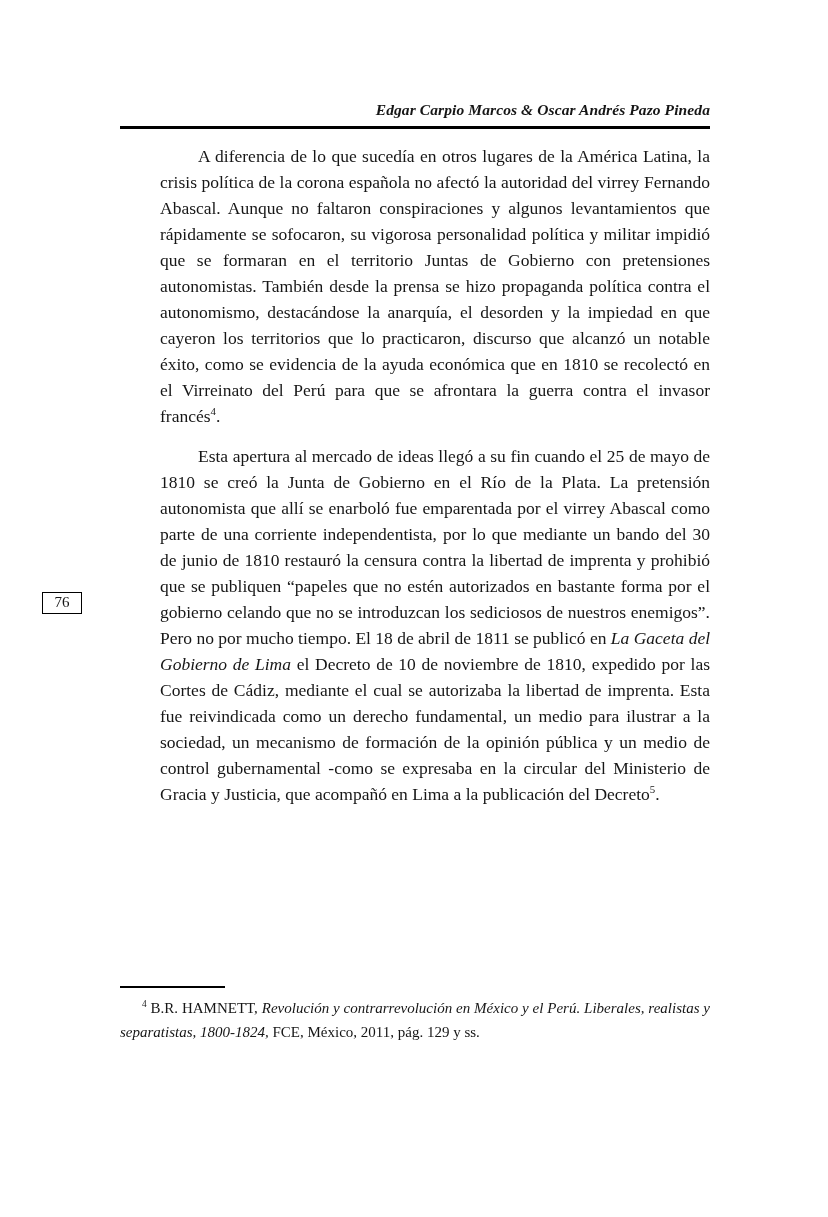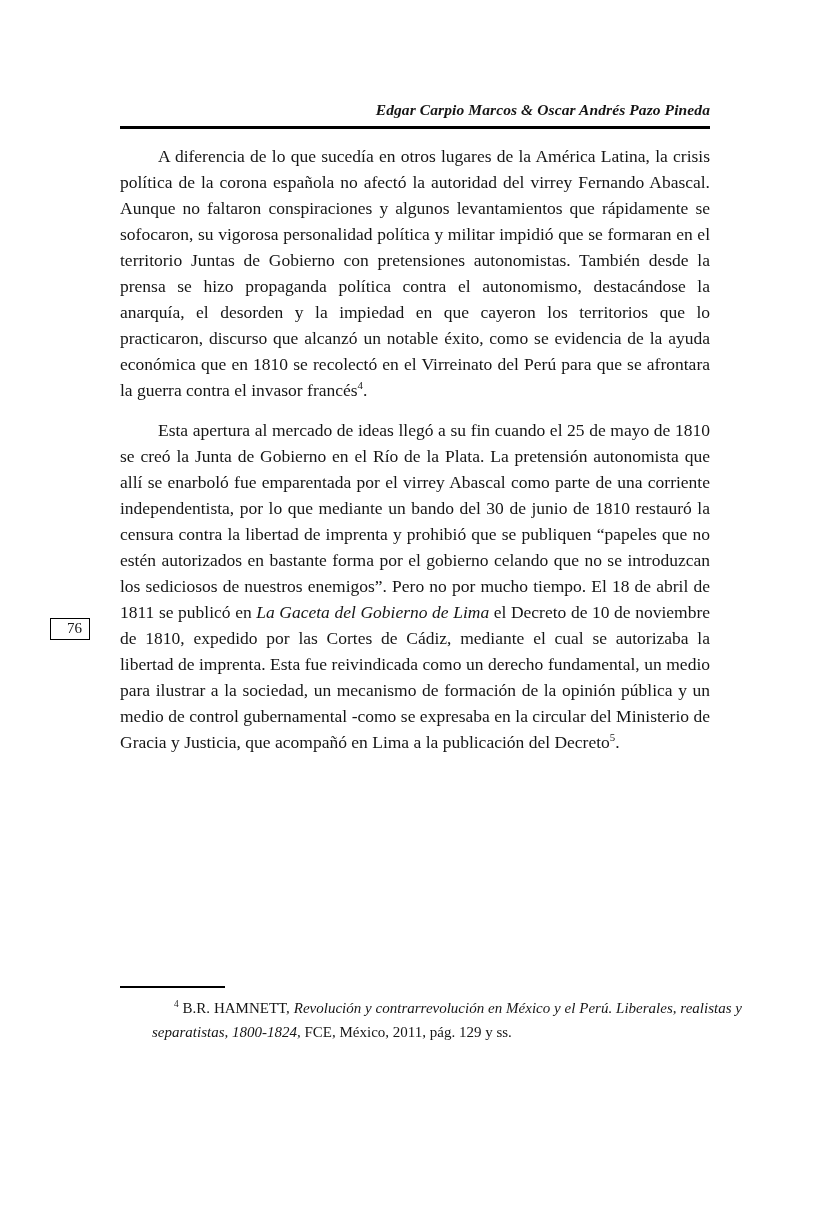--- a/index.html
+++ b/index.html
@@ -42,49 +42,48 @@
     width: 590px;
     font-size: 17.5px;
     line-height: 26px;
     text-align: justify;
   }
   .para {
     margin: 0 0 14px 0;
   }
   .para.indent {
     text-indent: 38px;
+    margin-left: 40px;
   }
   .page-number-box {
     position: absolute;
-    left: 50px;
+    left: 42px;
     top: 592px;
     min-width: 24px;
     padding: 1px 7px 2px 7px;
     border: 1.5px solid #000000;
     font-size: 15px;
-    text-align: right;
-    margin-top: 26px;
+    text-align: center;
   }
   .footnote-rule {
     position: absolute;
     left: 120px;
     top: 986px;
     width: 105px;
     height: 2px;
     background: #000000;
   }
   .footnotes {
     position: absolute;
     left: 120px;
     top: 997px;
     width: 590px;
     font-size: 15px;
     line-height: 23.5px;
     text-align: justify;
-    margin-left: 32px;
   }
   .footnote {
     margin: 0 0 9px 0;
     text-indent: 22px;
   }
   .it {
     font-style: italic;
   }
   sup.sup {
     font-size: 0.62em;

